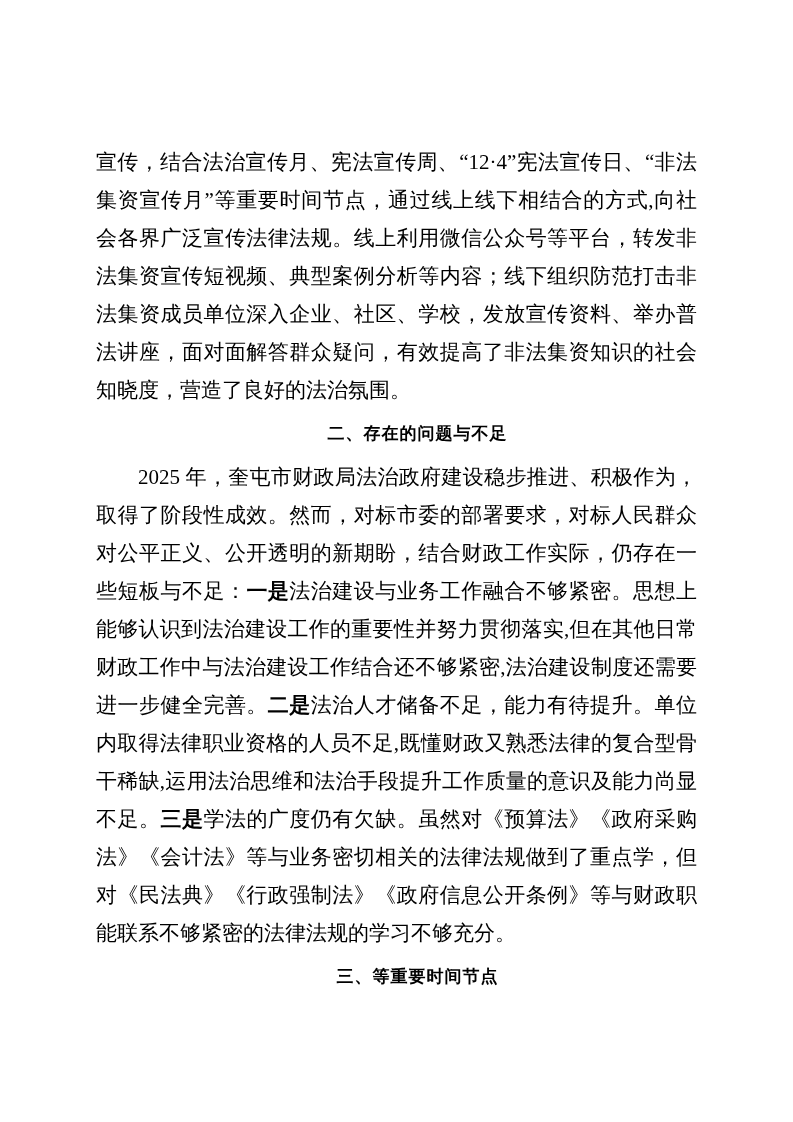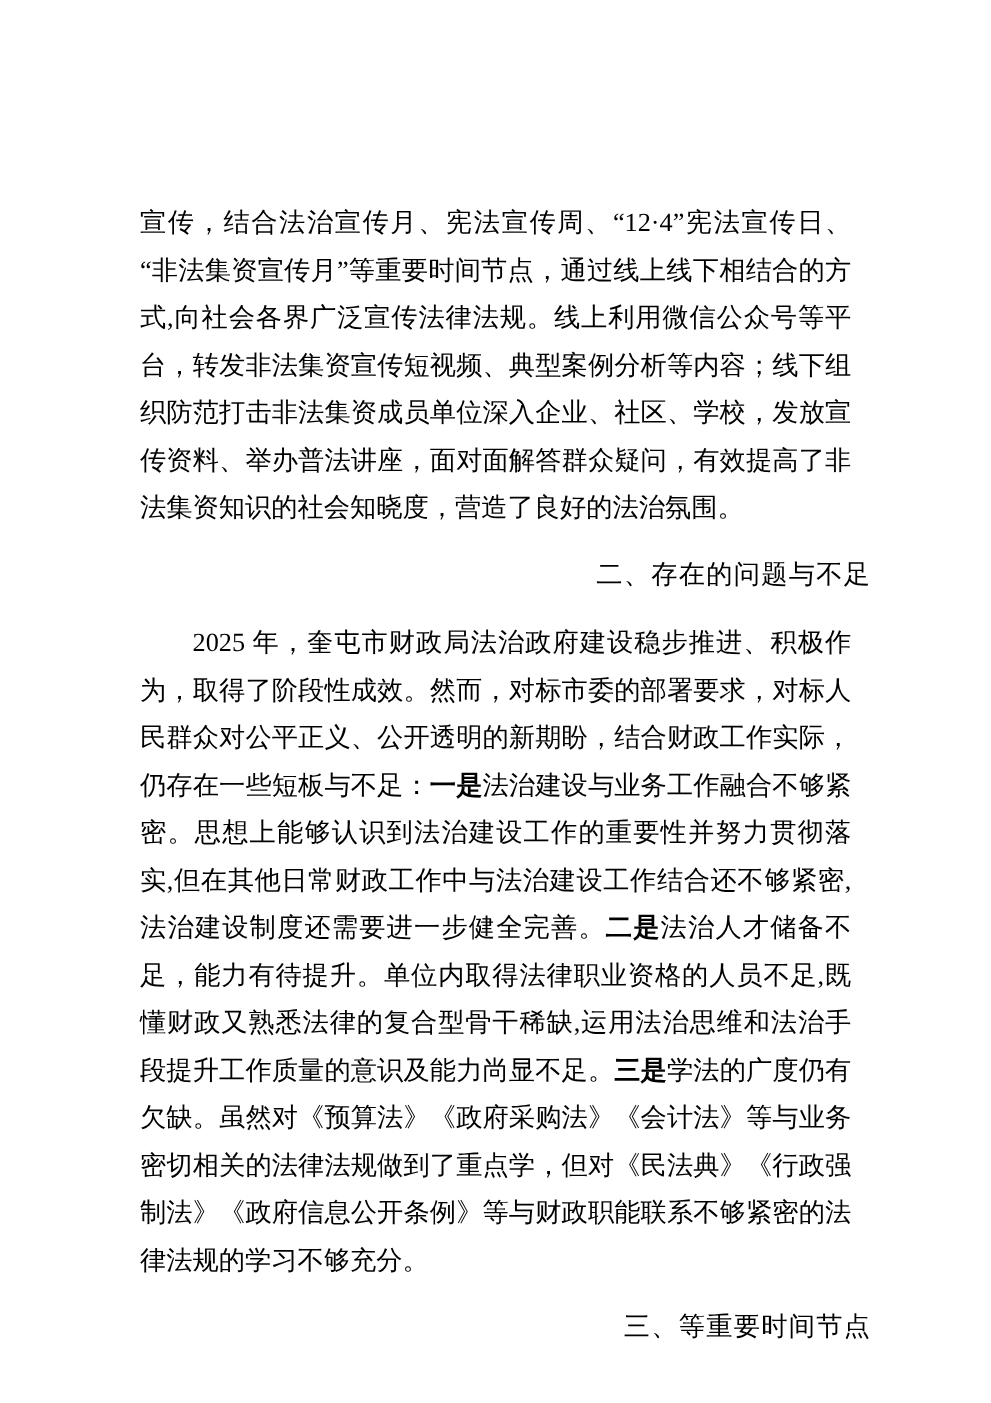--- a/index.html
+++ b/index.html
@@ -16,35 +16,35 @@
     background: #ffffff;
     padding: 143px 96px 0 96px;
     color: #000000;
     font-family: "Liberation Serif", "DejaVu Serif", serif;
     font-size: 21px;
     line-height: 38px;
     text-align: justify;
     overflow: hidden;
   }
   .para {
-    margin: 16px;
+    margin: 0;
     word-break: break-all;
     overflow-wrap: anywhere;
   }
   .para.indent {
     text-indent: 42px;
   }
   .sec-heading {
     margin: 6px 0 5px 0;
     font-family: "Liberation Sans", "DejaVu Sans", sans-serif;
-    font-weight: normal;
-    font-size: 21px;
+    font-weight: bold;
+    font-size: 17px;
     line-height: 38px;
     text-indent: 42px;
-    text-align: right;
+    text-align: center;
     letter-spacing: 1px;
   }
   .point-label {
     font-weight: bold;
   }
 </style>
 </head>
 <body>
 
 <div class="sheet">

